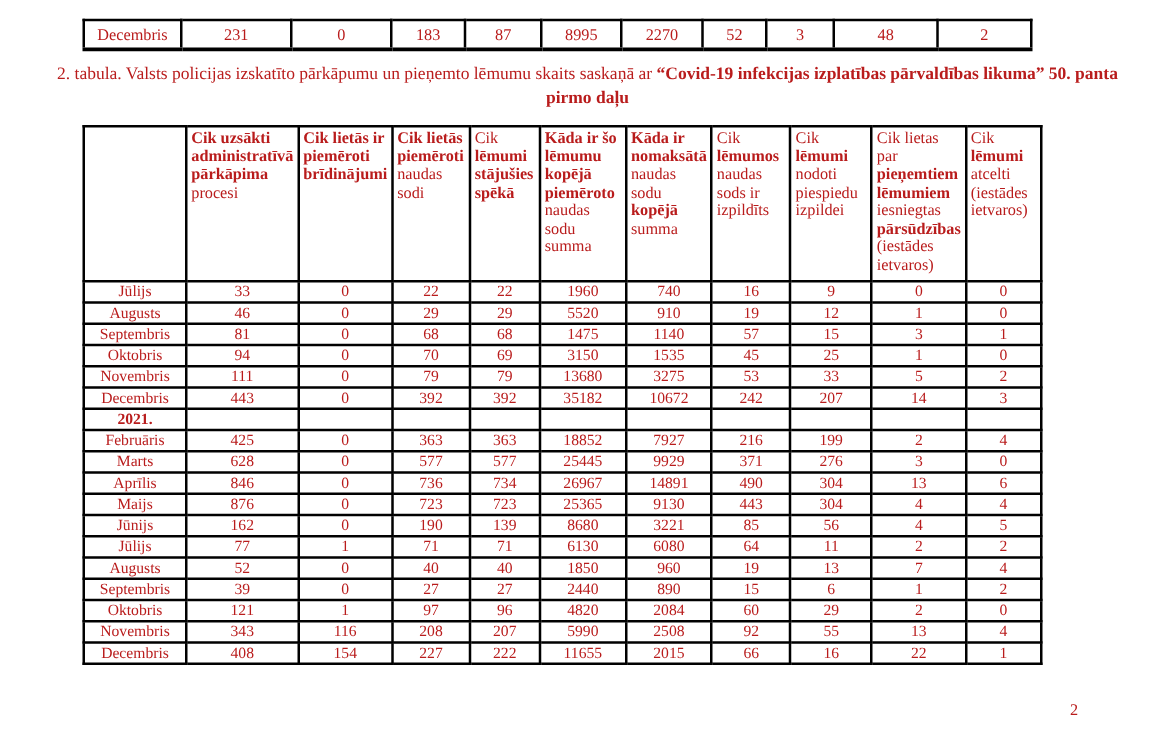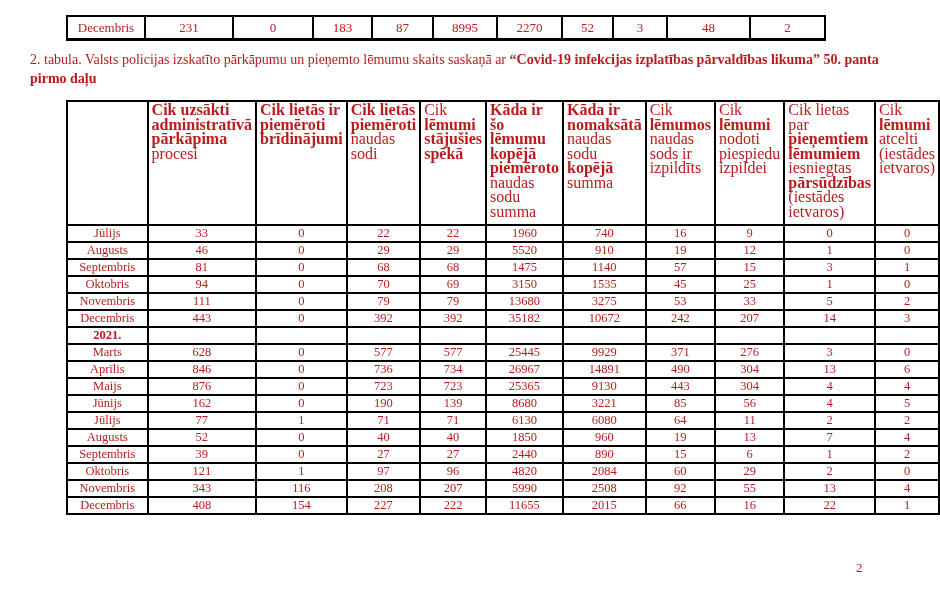--- a/index.html
+++ b/index.html
@@ -10,26 +10,26 @@
   table{border-collapse:collapse;table-layout:fixed;}
   td,th{border:2px solid #000;overflow:hidden;font-weight:normal;box-sizing:border-box;}
   .b{font-weight:bold;}
   .label{text-align:left;padding:0 2px 0 4px;}
 
   #top-table{position:absolute;left:66px;top:15px;}
   #top-table td{height:21px;line-height:21px;font-size:13px;text-align:center;padding:0 2px;border-bottom-width:3px;}
 
   .caption{
     position:absolute;left:30px;right:30px;top:50px;margin:0;
-    text-align:left;font-size:14px;line-height:19px;
+    text-align:center;font-size:14px;line-height:19px;
   }
 
   #main-table{position:absolute;left:66px;top:100px;}
   #main-table th{
-    vertical-align:top;text-align:left;font-size:16px;line-height:14.5px;
+    vertical-align:top;text-align:left;font-size:13px;line-height:14.5px;
     padding:1px 3px;height:124px;
   }
   #main-table td{height:15px;line-height:15px;font-size:12.5px;text-align:center;padding:0 1px;}
 
   .page-number{position:absolute;left:856px;top:560px;font-size:13px;}
 </style>
 </head>
 <body>
 
 <div class="page">
@@ -182,20 +182,33 @@
           <td></td>
           <td></td>
           <td></td>
           <td></td>
           <td></td>
           <td></td>
           <td></td>
           <td></td>
         </tr>
         <tr>
+          <td class="label">Februāris</td>
+          <td>425</td>
+          <td>0</td>
+          <td>363</td>
+          <td>363</td>
+          <td>18852</td>
+          <td>7927</td>
+          <td>216</td>
+          <td>199</td>
+          <td>2</td>
+          <td>4</td>
+        </tr>
+        <tr>
           <td class="label">Marts</td>
           <td>628</td>
           <td>0</td>
           <td>577</td>
           <td>577</td>
           <td>25445</td>
           <td>9929</td>
           <td>371</td>
           <td>276</td>
           <td>3</td>

